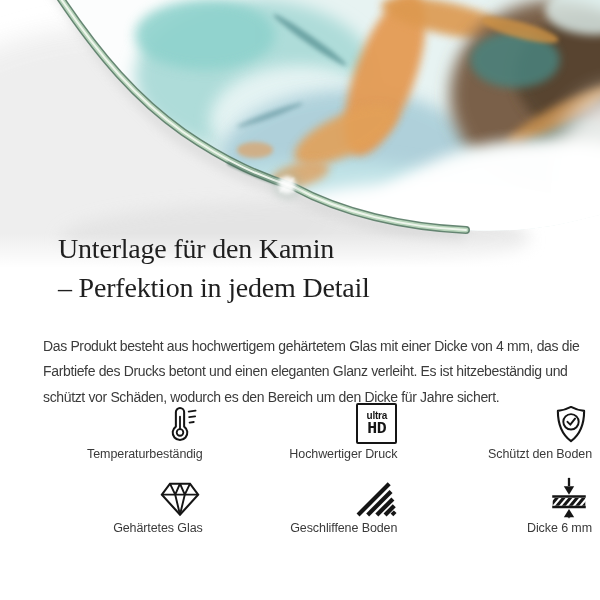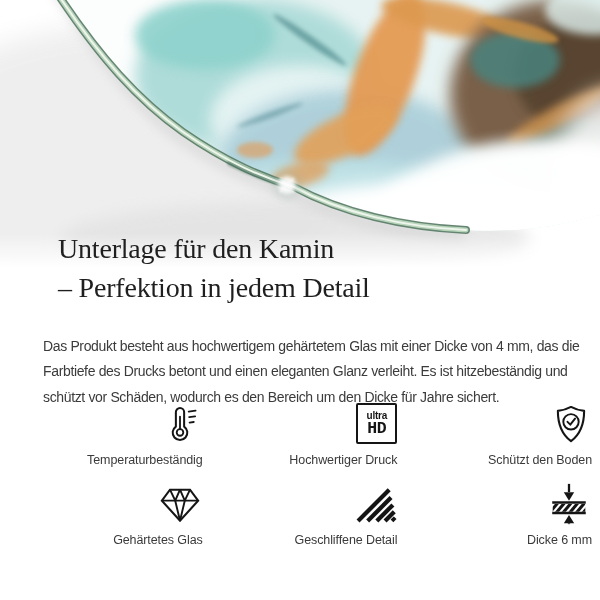--- a/index.html
+++ b/index.html
@@ -13,21 +13,21 @@
            font-size:28px;line-height:39px;letter-spacing:-0.2px;
            color:#1f1f1f;font-weight:400;white-space:nowrap;z-index:5;}
   .desc{position:absolute;left:43px;top:307px;z-index:5;
         font-size:14px;line-height:25.3px;letter-spacing:-0.35px;color:#3b3b3b;margin-top:27px;}
   .desc div{white-space:nowrap;}
 
   .features{position:absolute;left:8px;top:400px;width:584px;z-index:5;
             display:grid;grid-template-columns:repeat(3,1fr);row-gap:13px;}
   .feature{display:flex;flex-direction:column;align-items:flex-end;}
   .icon-box{height:47px;display:flex;align-items:center;justify-content:center;color:#151515;}
-  .feature-label{margin-top:6px;font-size:12.5px;letter-spacing:-0.1px;color:#3a3a3a;}
+  .feature-label{font-size:12.5px;letter-spacing:-0.1px;color:#3a3a3a;}
 
   .uhd-box{width:41px;height:41px;border:2.6px solid #151515;border-radius:2px;
            display:flex;flex-direction:column;align-items:center;justify-content:center;
            box-sizing:border-box;color:#151515;}
   .uhd-top{font-size:10px;font-weight:700;line-height:1;letter-spacing:-0.2px;}
   .uhd-bottom{font-size:16.5px;font-weight:800;line-height:0.95;letter-spacing:-0.3px;font-family:Liberation Mono, monospace;}
 </style>
 </head>
 <body>
 
@@ -182,21 +182,21 @@
     <div class="feature">
       <div class="icon-box">
         <svg width="44" height="44" viewBox="0 0 48 48" fill="none" stroke="currentColor" stroke-linecap="butt">
           <path d="M5.5,42.5 L39.5,8.5" stroke-width="4.6"></path>
           <path d="M16,42.5 L41.5,17" stroke-width="4.6"></path>
           <path d="M26,42.5 L43.5,25" stroke-width="4.6"></path>
           <path d="M35,42.5 L45,32.5" stroke-width="4.6"></path>
           <path d="M42.5,42.5 L46,39" stroke-width="4.2"></path>
         </svg>
       </div>
-      <div class="feature-label">Geschliffene Detail</div>
+      <div class="feature-label">Geschliffene Boden</div>
     </div>
 
     <div class="feature">
       <div class="icon-box">
         <svg width="46" height="46" viewBox="0 0 48 48" fill="none" stroke="currentColor">
           <defs>
             <clipPath id="barClip">
                 <rect x="7" y="24" width="34" height="8"></rect>
               </clipPath>
           </defs>

